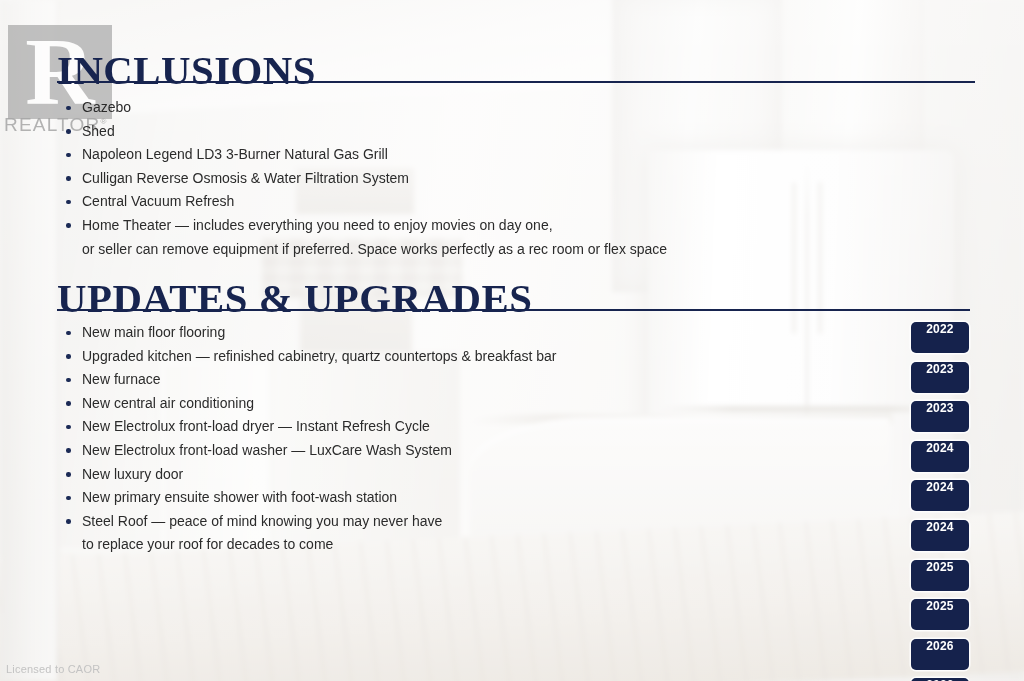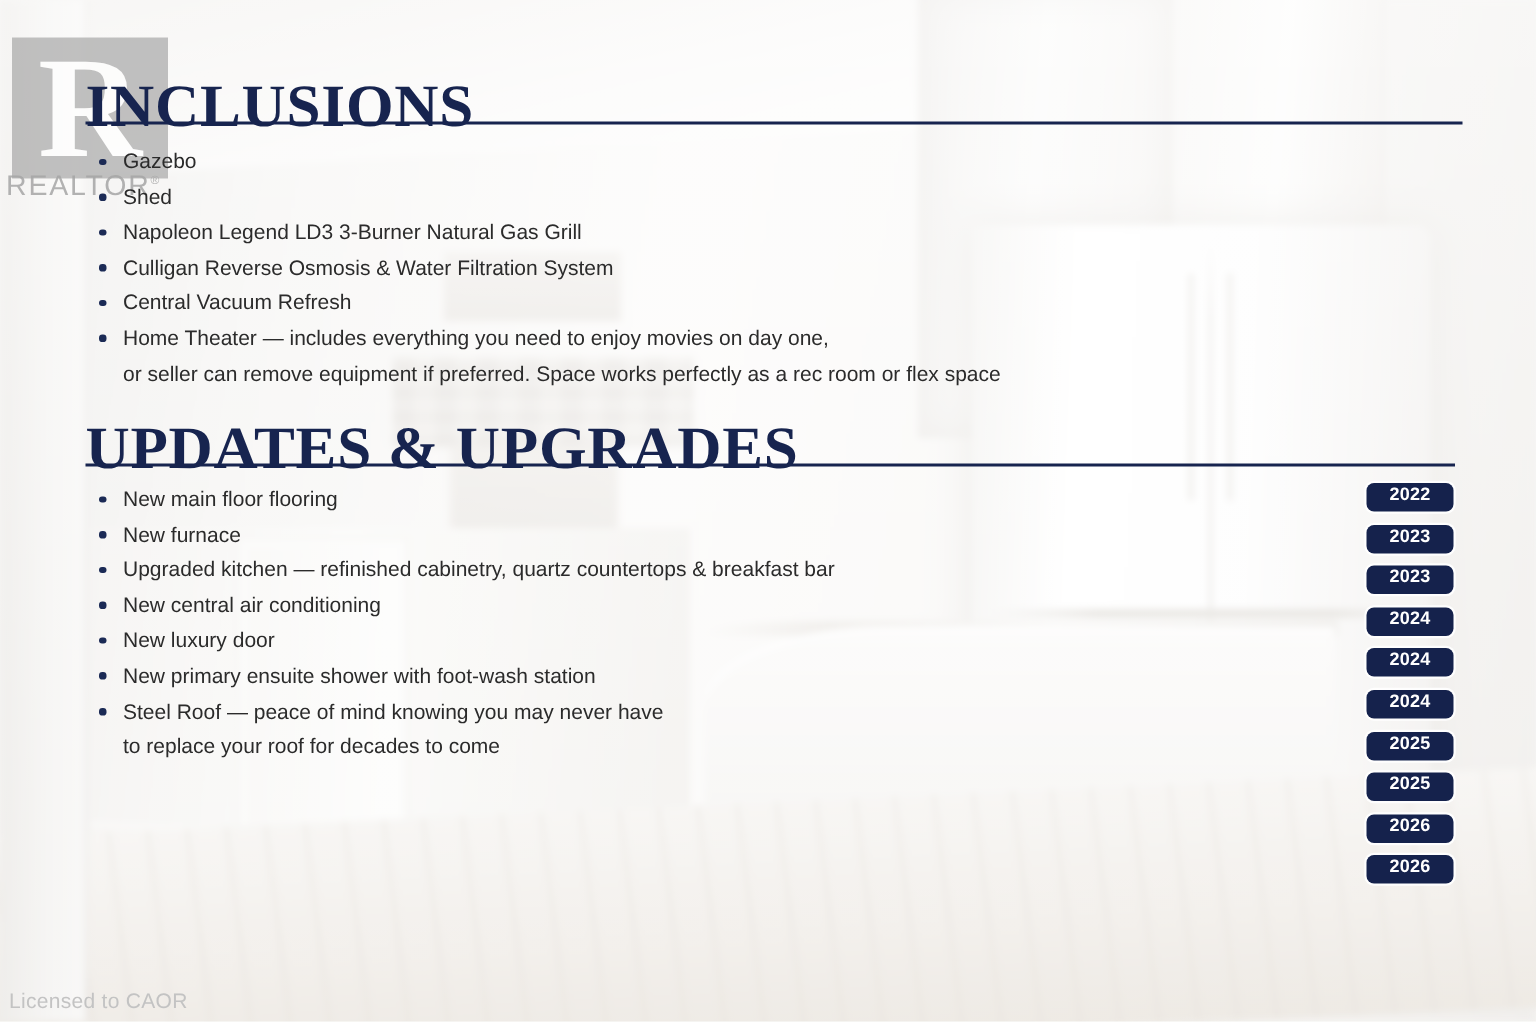--- a/index.html
+++ b/index.html
@@ -285,40 +285,40 @@
   
   .badge-col {
     position: absolute;
     left: 911px;
     top: 322px;
     width: 58px;
   }
   .year-badge {
     position: relative;
     width: 58px;
-    height: 19px;
+    height: 31px;
     margin-bottom: 8.6px;
     border-radius: 5px;
     background: #15224c;
     box-shadow: 0 0 0 1.5px rgba(255,255,255,.9);
     color: #ffffff;
     font-family: "Liberation Sans", sans-serif;
     font-weight: 700;
     font-size: 12px;
     line-height: 15px;
     text-align: center;
     letter-spacing: .2px;
   }
 
   .licensed {
     position: absolute;
     left: 6px;
     bottom: 6px;
     font-family: "Liberation Sans", sans-serif;
-    font-size: 14px;
+    font-size: 11px;
     color: #c3c3c3;
     letter-spacing: .2px;
   }
 </style>
 </head>
 <body>
 
 <div id="slide">
 
   <div class="bg">
@@ -365,23 +365,25 @@
       <li>Central Vacuum Refresh</li>
       <li>Home Theater — includes everything you need to enjoy movies on day one,
 or seller can remove equipment if preferred. Space works perfectly as a rec room or flex space</li>
     </ul>
 
     <div id="title-updates" class="section-title">UPDATES &amp; UPGRADES</div>
     <div id="rule-updates" class="rule"></div>
 
     <ul id="list-updates" class="bullet-list">
       <li>New main floor flooring</li>
+      <li>Upgraded kitchen — refinished cabinetry, quartz countertops &amp; breakfast bar</li>
       <li>New furnace</li>
-      <li>Upgraded kitchen — refinished cabinetry, quartz countertops &amp; breakfast bar</li>
       <li>New central air conditioning</li>
+      <li>New Electrolux front-load dryer — Instant Refresh Cycle</li>
+      <li>New Electrolux front-load washer — LuxCare Wash System</li>
       <li>New luxury door</li>
       <li>New primary ensuite shower with foot-wash station</li>
       <li>Steel Roof — peace of mind knowing you may never have
 to replace your roof for decades to come</li>
     </ul>
 
     <div class="badge-col">
       <div class="year-badge">2022</div>
       <div class="year-badge">2023</div>
       <div class="year-badge">2023</div>

